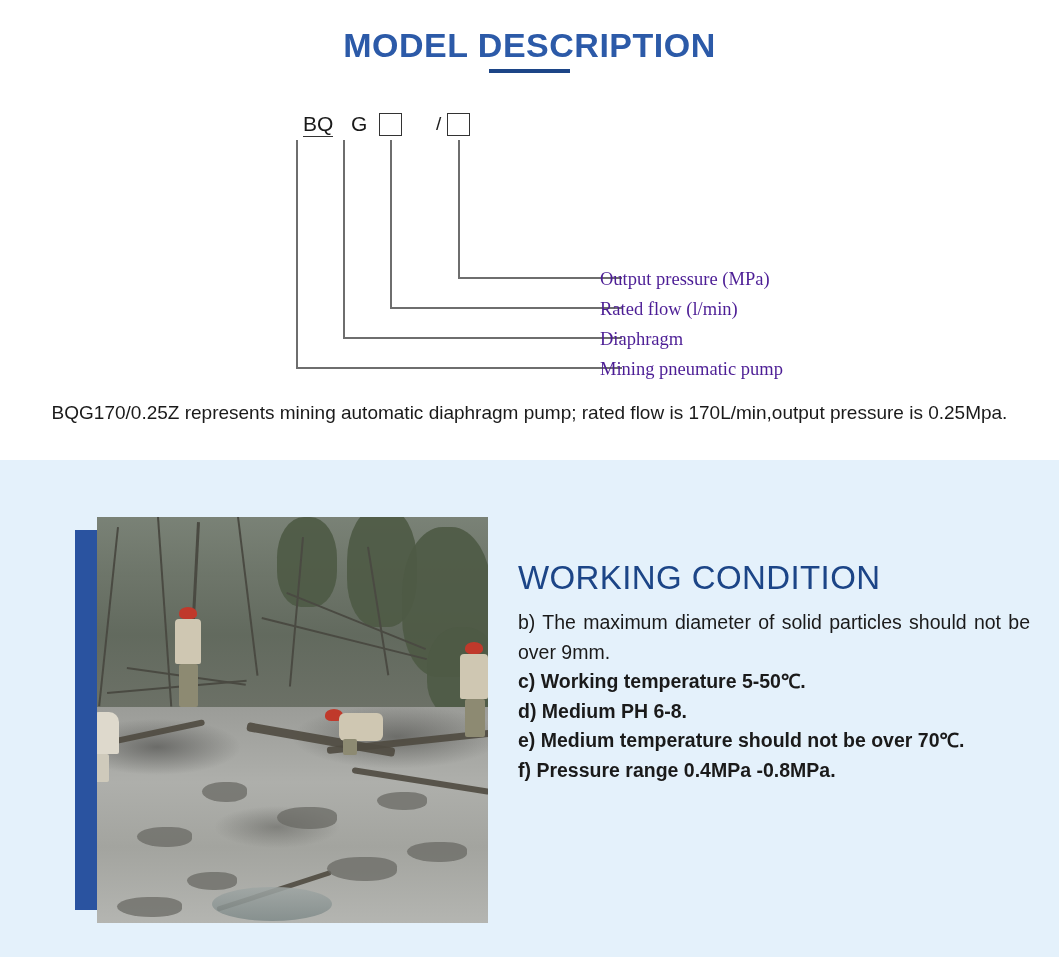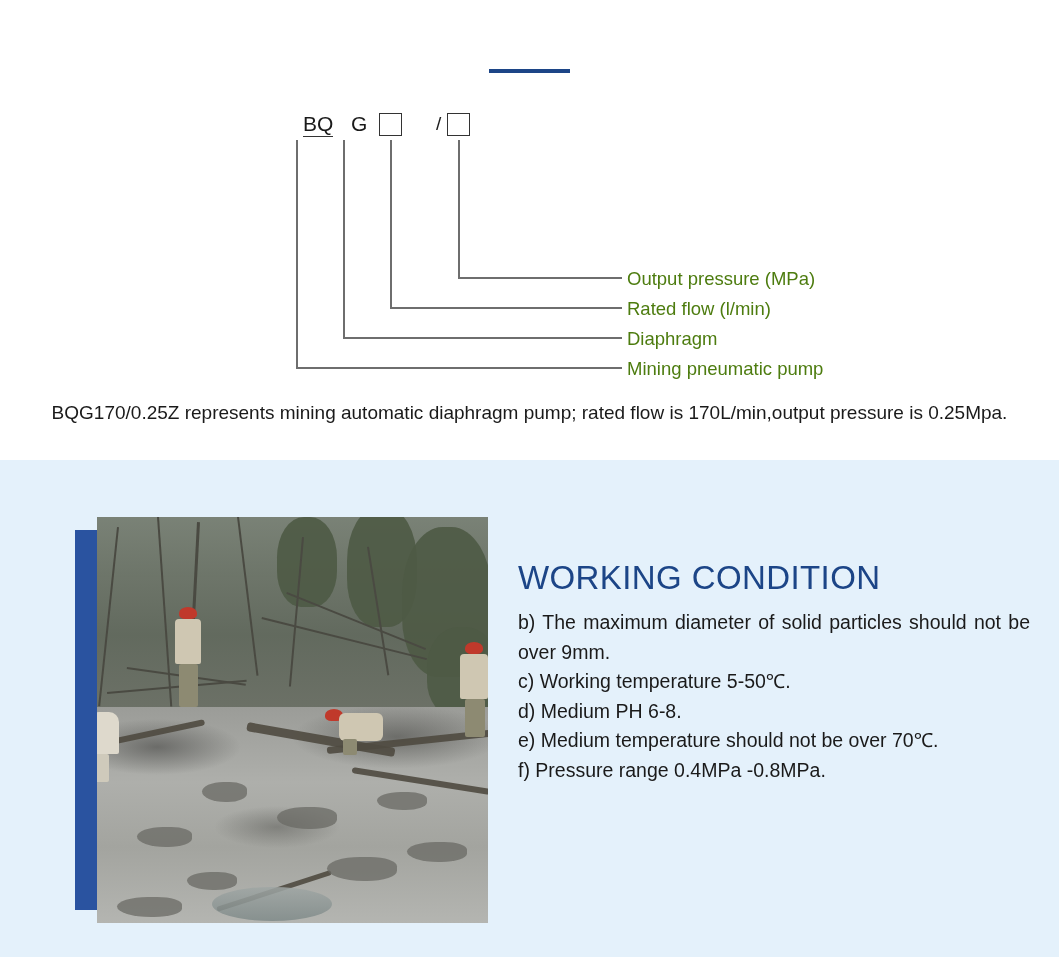--- a/index.html
+++ b/index.html
@@ -78,25 +78,26 @@
   
   .hline {
     position: absolute;
     height: 1.5px;
     background: #6e6e6e;
   }
 
   
   .leader-label {
     position: absolute;
-    left: 627px;
+    left: 600px;
     font-size: 18.5px;
-    color: #4d7c0f;
+    color: #4c1d95;
     line-height: 1;
     white-space: nowrap;
+    font-family: Liberation Serif, serif;
   }
 
   #model-caption {
     position: absolute;
     left: 0; top: 402px;
     width: 1059px;
     text-align: center;
     font-size: 19px;
     color: #1a1a1a;
     white-space: nowrap;
@@ -211,27 +212,28 @@
     width: 512px;
     font-size: 19.5px;
     line-height: 29.5px;
     color: #1a1a1a;
   }
   #working-list .cond-item {
     margin: 0;
     text-align: justify;
     text-justify: inter-word;
   }
-  #working-list .cond-item.no-justify { text-align: left; }
+  #working-list .cond-item.no-justify { text-align: left; font-weight: bold; }
 </style>
 </head>
 <body>
 
 <div id="model-section">
 
+  <div id="model-title">MODEL DESCRIPTION</div>
   <div id="model-title-underline"></div>
 
   <div class="code-token" id="token-bq">BQ</div>
   <div class="code-token" id="token-g">G</div>
   <div class="code-box" id="box-flow"></div>
   <div class="code-token" id="token-slash">/</div>
   <div class="code-box" id="box-pressure"></div>
 
   <div class="vline" style="left:458px; top:140px; height:138px;"></div>
   <div class="hline" style="left:458px; top:277px; width:164px;"></div>

